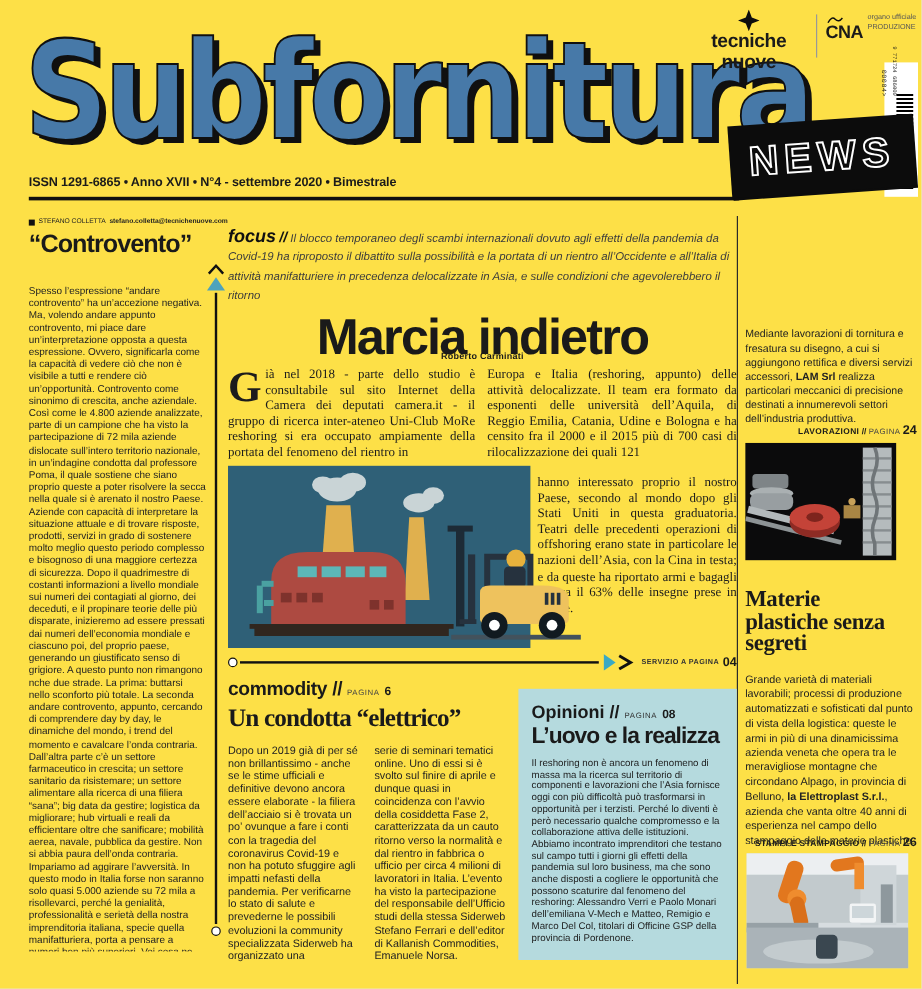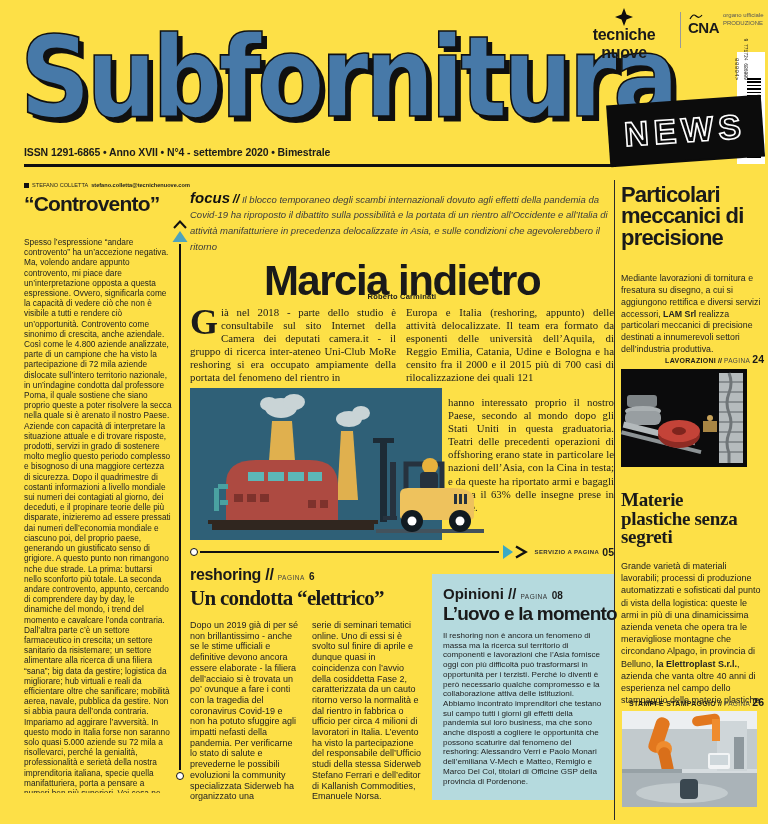--- a/index.html
+++ b/index.html
@@ -227,39 +227,38 @@
   </div>
 
   <div class="pointer">
     <span class="p-dot"></span>
     <span class="p-line"></span>
     <svg width="26" height="14">
       <polygon points="0,0 10,7 0,14" fill="#3aa9c4"></polygon>
       <path d="M13 1.5 L22.5 7 L13 12.5" stroke="#111" stroke-width="2.4" fill="none"></path>
     </svg>
     <span class="p-label">SERVIZIO A PAGINA</span>
-    <span class="p-page">05</span>
+    <span class="p-page">04</span>
   </div>
 
   <div class="commodity">
-    <div class="sec-head"><span>reshoring</span> <span>//</span> <span class="pl">PAGINA</span> <span class="pn">6</span></div>
+    <div class="sec-head"><span>commodity</span> <span>//</span> <span class="pl">PAGINA</span> <span class="pn">6</span></div>
     <div class="commodity-head">Un condotta “elettrico”</div>
     <div class="commodity-cols">
       <p class="cc1">Dopo un 2019 già di per sé non brillantissimo - anche se le stime ufficiali e definitive devono ancora essere elaborate - la filiera dell’acciaio si è trovata un po’ ovunque a fare i conti con la tragedia del coronavirus Covid-19 e non ha potuto sfuggire agli impatti nefasti della pandemia. Per verificarne lo stato di salute e prevederne le possibili evoluzioni la community specializzata Siderweb ha organizzato una</p>
       <p class="cc2">serie di seminari tematici online. Uno di essi si è svolto sul finire di aprile e dunque quasi in coincidenza con l’avvio della cosiddetta Fase 2, caratterizzata da un cauto ritorno verso la normalità e dal rientro in fabbrica o ufficio per circa 4 milioni di lavoratori in Italia. L’evento ha visto la partecipazione del responsabile dell’Ufficio studi della stessa Siderweb Stefano Ferrari e dell’editor di Kallanish Commodities, Emanuele Norsa.</p>
     </div>
   </div>
 
   <div class="opinioni">
     <div class="op-sechead"><span>Opinioni</span> <span>//</span> <span class="pl">PAGINA</span> <span class="pn">08</span></div>
-    <div class="op-head">L’uovo e la momento</div>
+    <div class="op-head">L’uovo e la realizza</div>
     <div class="op-body">Il reshoring non è ancora un fenomeno di massa ma la ricerca sul territorio di componenti e lavorazioni che l’Asia fornisce oggi con più difficoltà può trasformarsi in opportunità per i terzisti. Perché lo diventi è però necessario qualche compromesso e la collaborazione attiva delle istituzioni. Abbiamo incontrato imprenditori che testano sul campo tutti i giorni gli effetti della pandemia sul loro business, ma che sono anche disposti a cogliere le opportunità che possono scaturire dal fenomeno del reshoring: Alessandro Verri e Paolo Monari dell’emiliana V-Mech e Matteo, Remigio e Marco Del Col, titolari di Officine GSP della provincia di Pordenone.</div>
   </div>
 
-  <div class="r-head1">Particolari meccanici di precisione</div>
   <p class="r-body1"><span>Mediante lavorazioni di tornitura e fresatura su disegno, a cui si aggiungono rettifica e diversi servizi accessori, </span><b>LAM Srl</b><span> realizza particolari meccanici di precisione destinati a innumerevoli settori dell’industria produttiva.</span></p>
   <div class="r-ref1 ref"><span class="rs">LAVORAZIONI</span> <span class="sl">//</span> <span class="pl">PAGINA</span> <span class="pn">24</span></div>
 
   <svg class="r-photo1" viewBox="0 0 126 98">
     <rect width="126" height="98" fill="#0b0b0c"></rect>
     <rect x="6" y="26" width="30" height="12" rx="3" fill="#7e8487"></rect>
     <ellipse cx="22" cy="42" rx="18" ry="5" fill="#aab0b2"></ellipse>
     <rect x="4" y="42" width="36" height="14" rx="6" fill="#989ea1"></rect>
     <g transform="rotate(14 40 70)">
       <rect x="0" y="62" width="74" height="6" fill="#b3b9bb"></rect>

